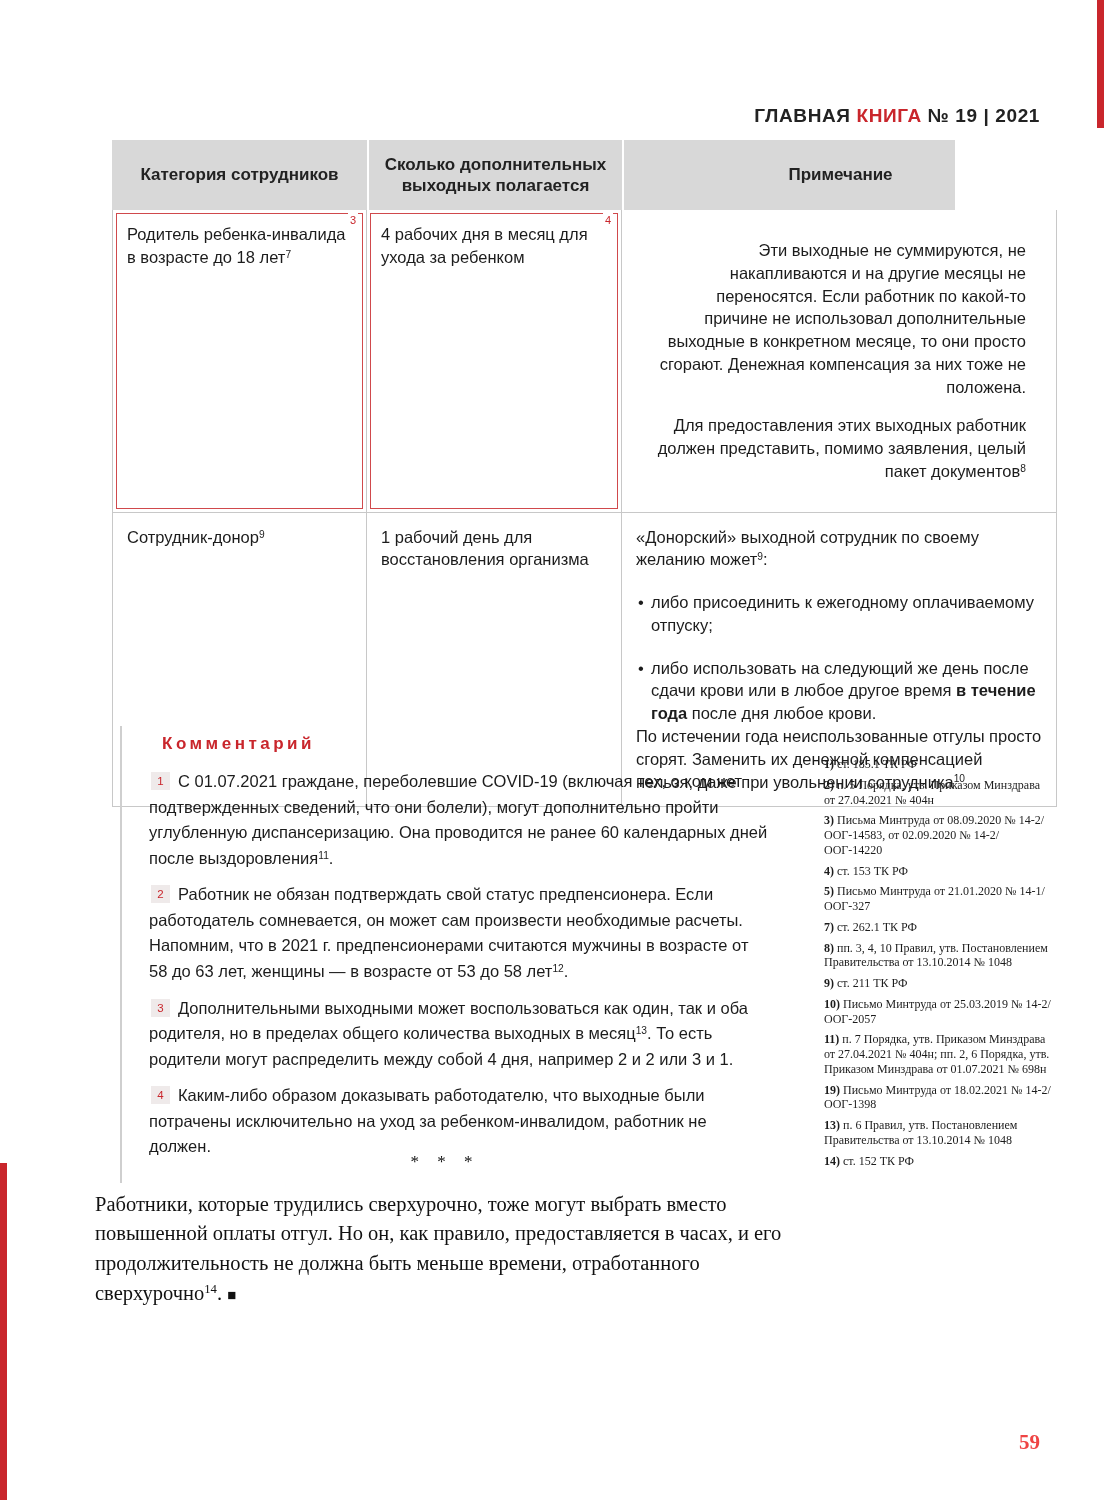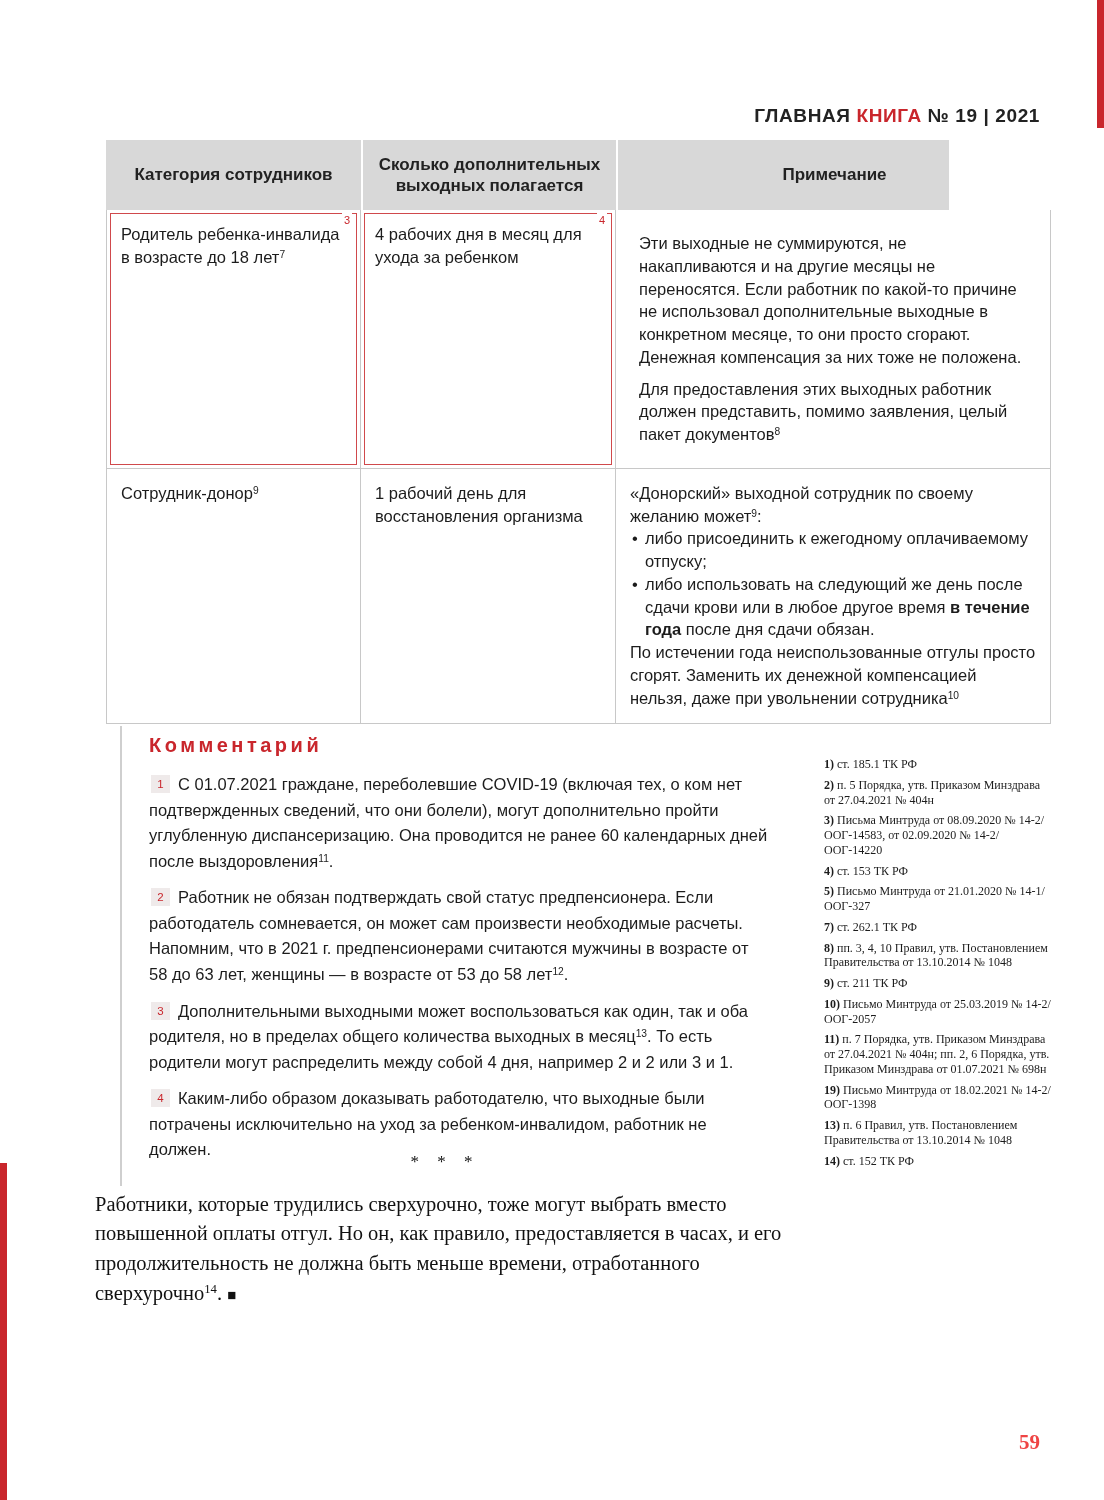--- a/index.html
+++ b/index.html
@@ -17,42 +17,42 @@
   
   .edge { position:absolute; background:#c9262c; width:7px; }
   .edge-tr { right:0; top:0; height:128px; }
   .edge-bl { left:0; top:1163px; height:337px; }
 
   
   .header { position:absolute; top:61px; right:64px; font-size:19px; font-weight:700; letter-spacing:.6px; color:#222; white-space:nowrap;margin-top:44px; }
   .header .accent { color:#c9262c; }
 
   
-  .table { position:absolute; left:106px; top:140px; width:843px; }
+  .table { position:absolute; left:112px; top:140px; width:843px; }
   .t-header { display:grid; grid-template-columns:255px 255px 435px; background:#d8d8d8; }
   .t-header .th { display:flex; align-items:center; justify-content:center; text-align:center;
                   min-height:70px; padding:8px 14px; font-weight:700; font-size:17px; line-height:1.25; color:#222; }
   .t-header .th + .th { border-left:2px solid #ffffff; }
   .t-row { display:grid; grid-template-columns:255px 255px 435px; }
   .t-row .cell { position:relative; border-right:1px solid #c8c8c8; border-bottom:1px solid #c8c8c8;
                  padding:13px 14px; font-size:16.5px; line-height:1.38; }
   .t-row .cell:first-child { border-left:1px solid #c8c8c8; }
   .row1 .cell { min-height:230px; }
   .row2 .cell { min-height:255px; }
   .redbox { position:absolute; top:3px; left:3px; right:3px; bottom:3px; border:1px solid #d0494c; pointer-events:none; }
   .redbox-num { position:absolute; top:3px; right:8px; color:#c9262c; font-size:11px; background:#fff; padding:0 2px; z-index:2; }
-  .note p { margin:9px; }
+  .note p { margin:16px;text-align:right; }
   .note-gap { margin-top:0; }
-  .bullet { position:relative; padding-left:15px; }
+  .bullet { position:relative; padding-left:15px;margin-top:20px; }
   .bullet::before { content:"•"; position:absolute; left:2px; }
 
   
   .commentary { position:absolute; left:120px; top:726px; width:648px;
                 border-left:2px solid #cfcfcf; padding:8px 0 12px 27px; }
-  .c-title { color:#c9262c; font-weight:700; font-size:20px; letter-spacing:3.5px; margin-bottom:15px; }
+  .c-title { color:#c9262c; font-weight:700; font-size:17px; letter-spacing:3.5px; margin-bottom:15px;margin-left:13px; }
   .c-item { font-size:16.5px; line-height:1.55; margin-bottom:11px; }
   .marker { display:inline-block; min-width:19px; text-align:center; background:#efeaea; color:#c9262c;
             font-size:11.5px; line-height:16px; padding:1px 4px; margin:0 8px 0 2px; vertical-align:2px; }
 
   
   .footnotes { position:absolute; left:824px; top:757px; width:228px;
                font-family:"Liberation Serif", serif; font-size:12px; line-height:1.23; color:#1c1c1c; }
   .fn { margin-bottom:6px; }
   .fn-num { font-weight:700; }
 
@@ -105,21 +105,21 @@
   <div class="t-row row2">
     <div class="cell">
       <div><span>Сотрудник-донор</span><sup>9</sup></div>
     </div>
     <div class="cell">
       <div>1 рабочий день для восстановления организма</div>
     </div>
     <div class="cell note">
       <div><span>«Донорский» выходной сотрудник по своему желанию может</span><sup>9</sup><span>:</span></div>
       <div class="bullet"><span>либо присоединить к ежегодному оплачиваемому отпуску;</span></div>
-      <div class="bullet"><span>либо использовать на следующий же день после сдачи крови или в любое другое время </span><span class="b">в течение года</span><span> после дня сдачи обязан.</span></div>
+      <div class="bullet"><span>либо использовать на следующий же день после сдачи крови или в любое другое время </span><span class="b">в течение года</span><span> после дня любое крови.</span></div>
       <div><span>По истечении года неиспользованные отгулы просто сгорят. Заменить их денежной компенсацией нельзя, даже при увольнении сотрудника</span><sup>10</sup></div>
     </div>
   </div>
 </div>
 
 <div class="commentary">
   <div class="c-title">Комментарий</div>
 
   <div class="c-item">
     <span class="marker">1</span><span>С 01.07.2021 граждане, переболевшие COVID-19 (включая тех, о ком нет подтвержденных сведений, что они болели), могут дополнительно пройти углубленную диспансеризацию. Она проводится не ранее 60 календарных дней после выздоровления</span><sup>11</sup><span>.</span>

